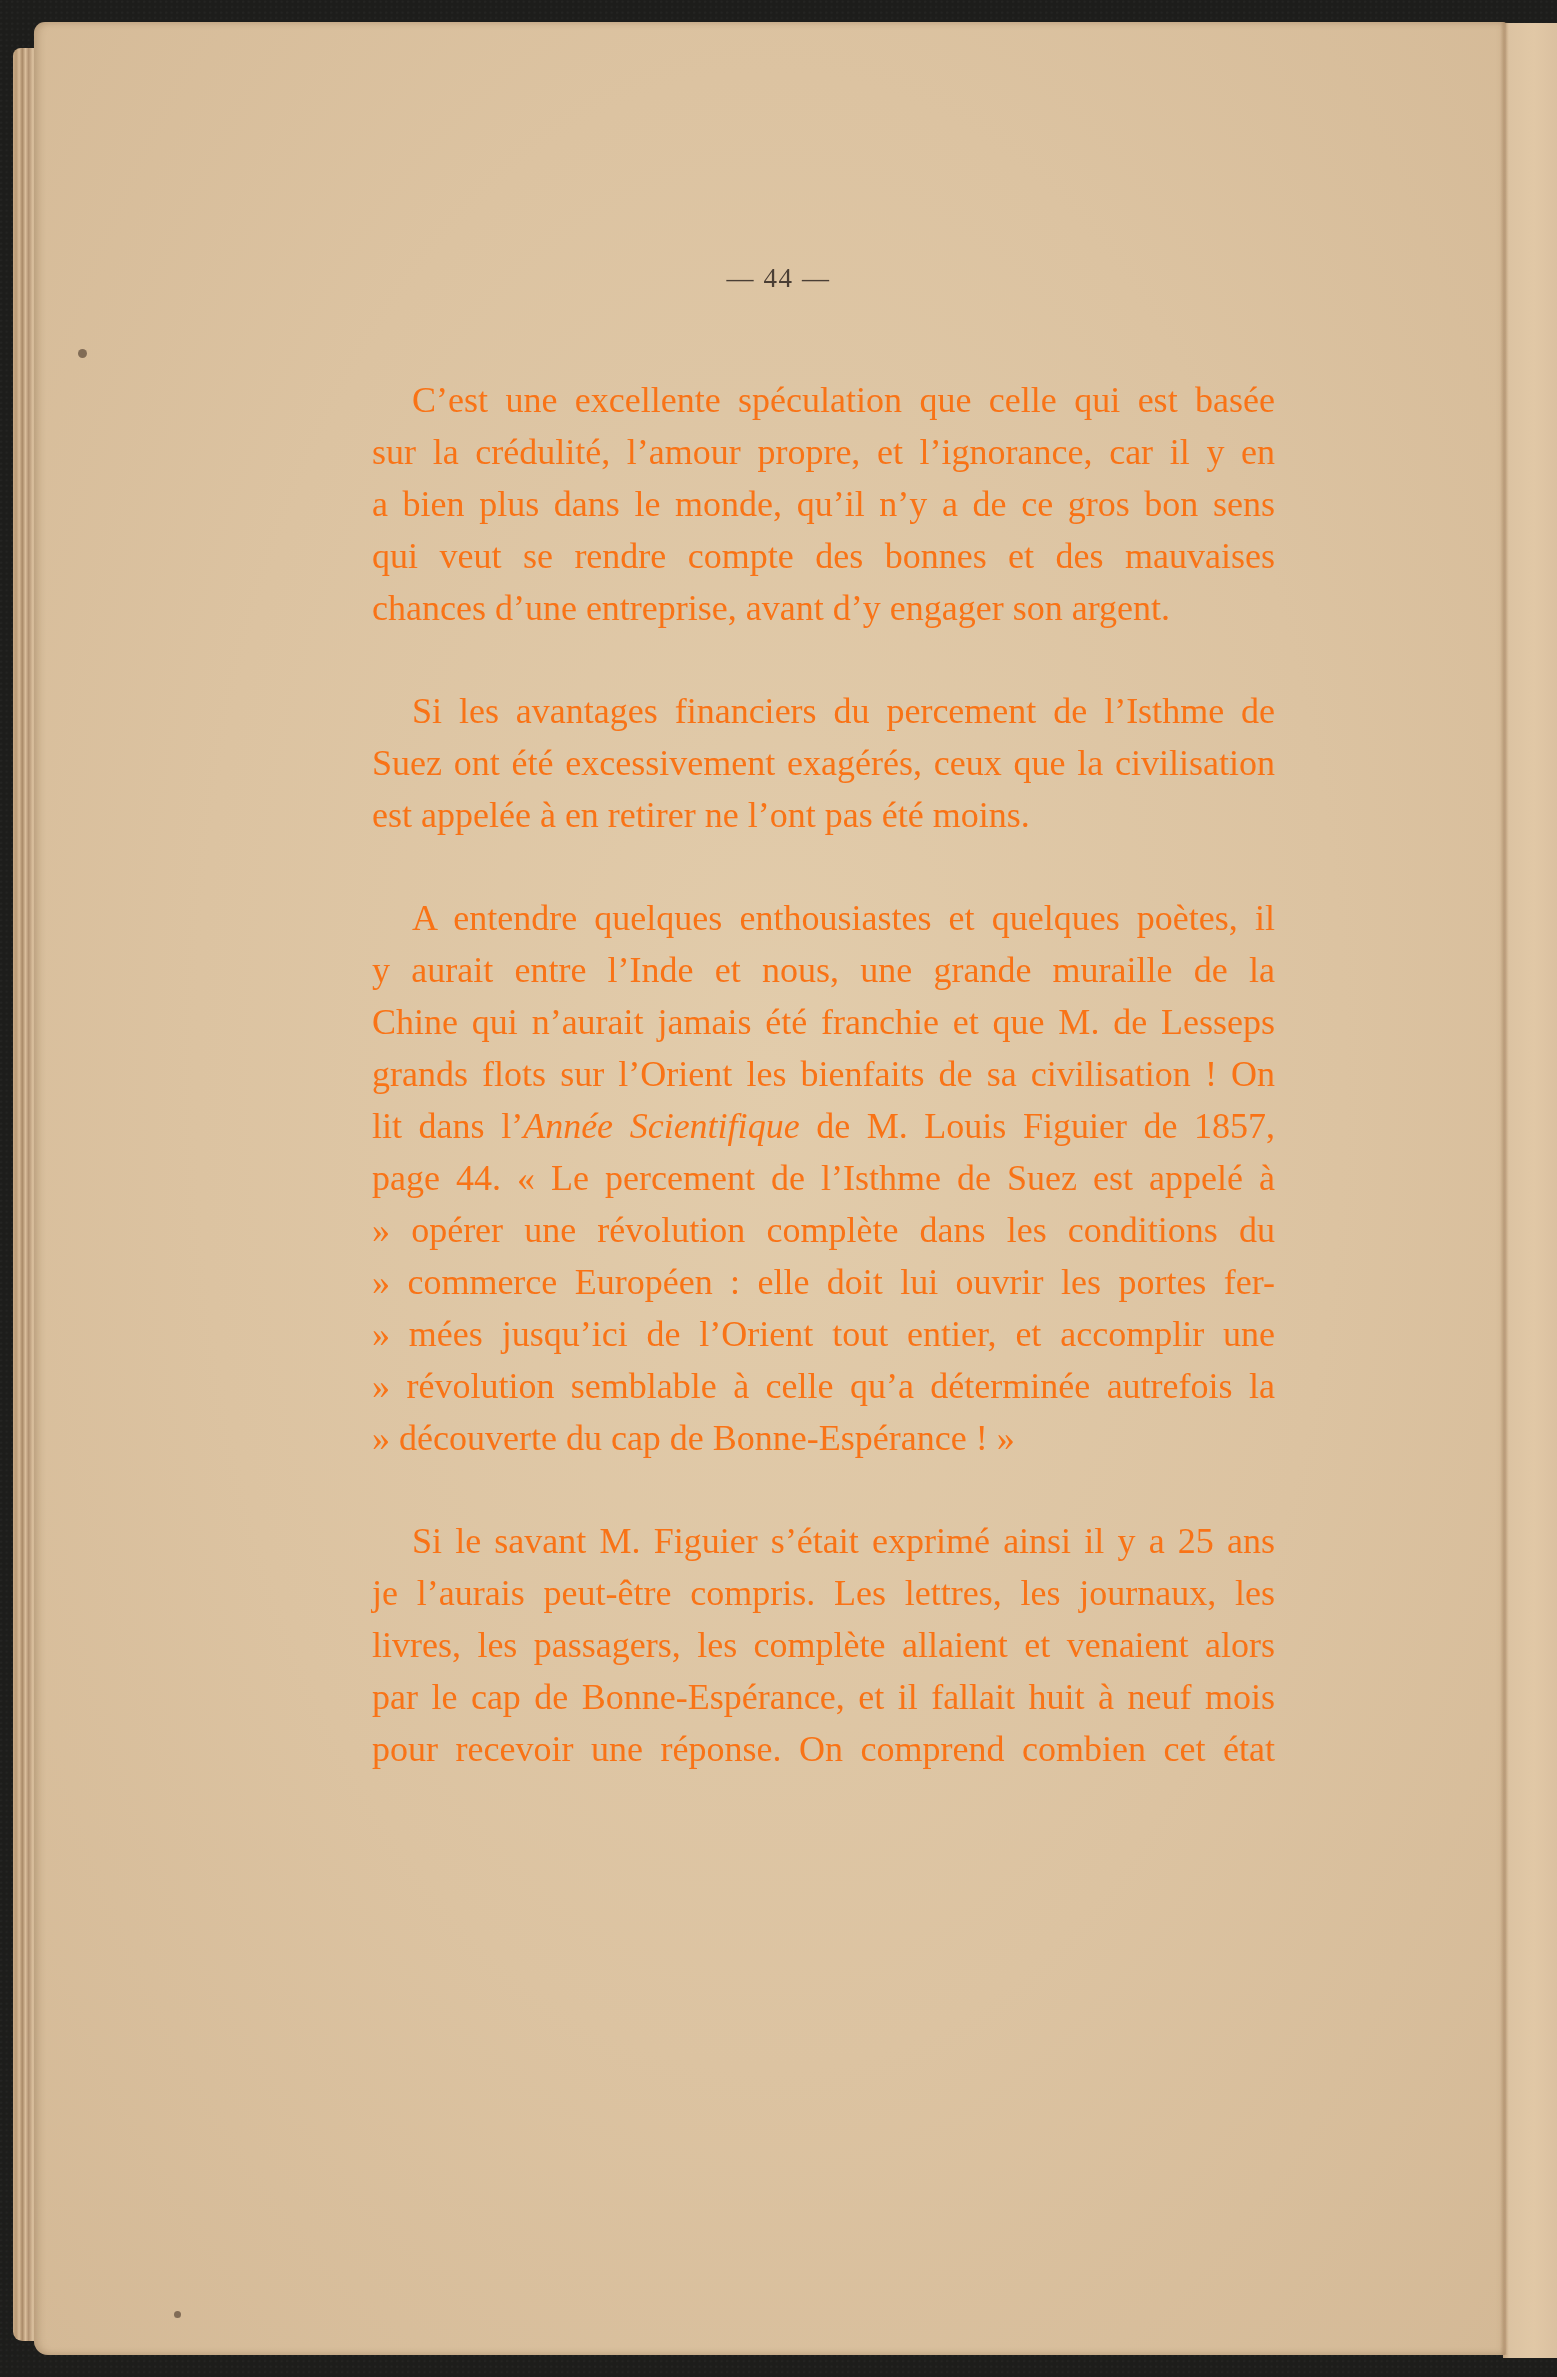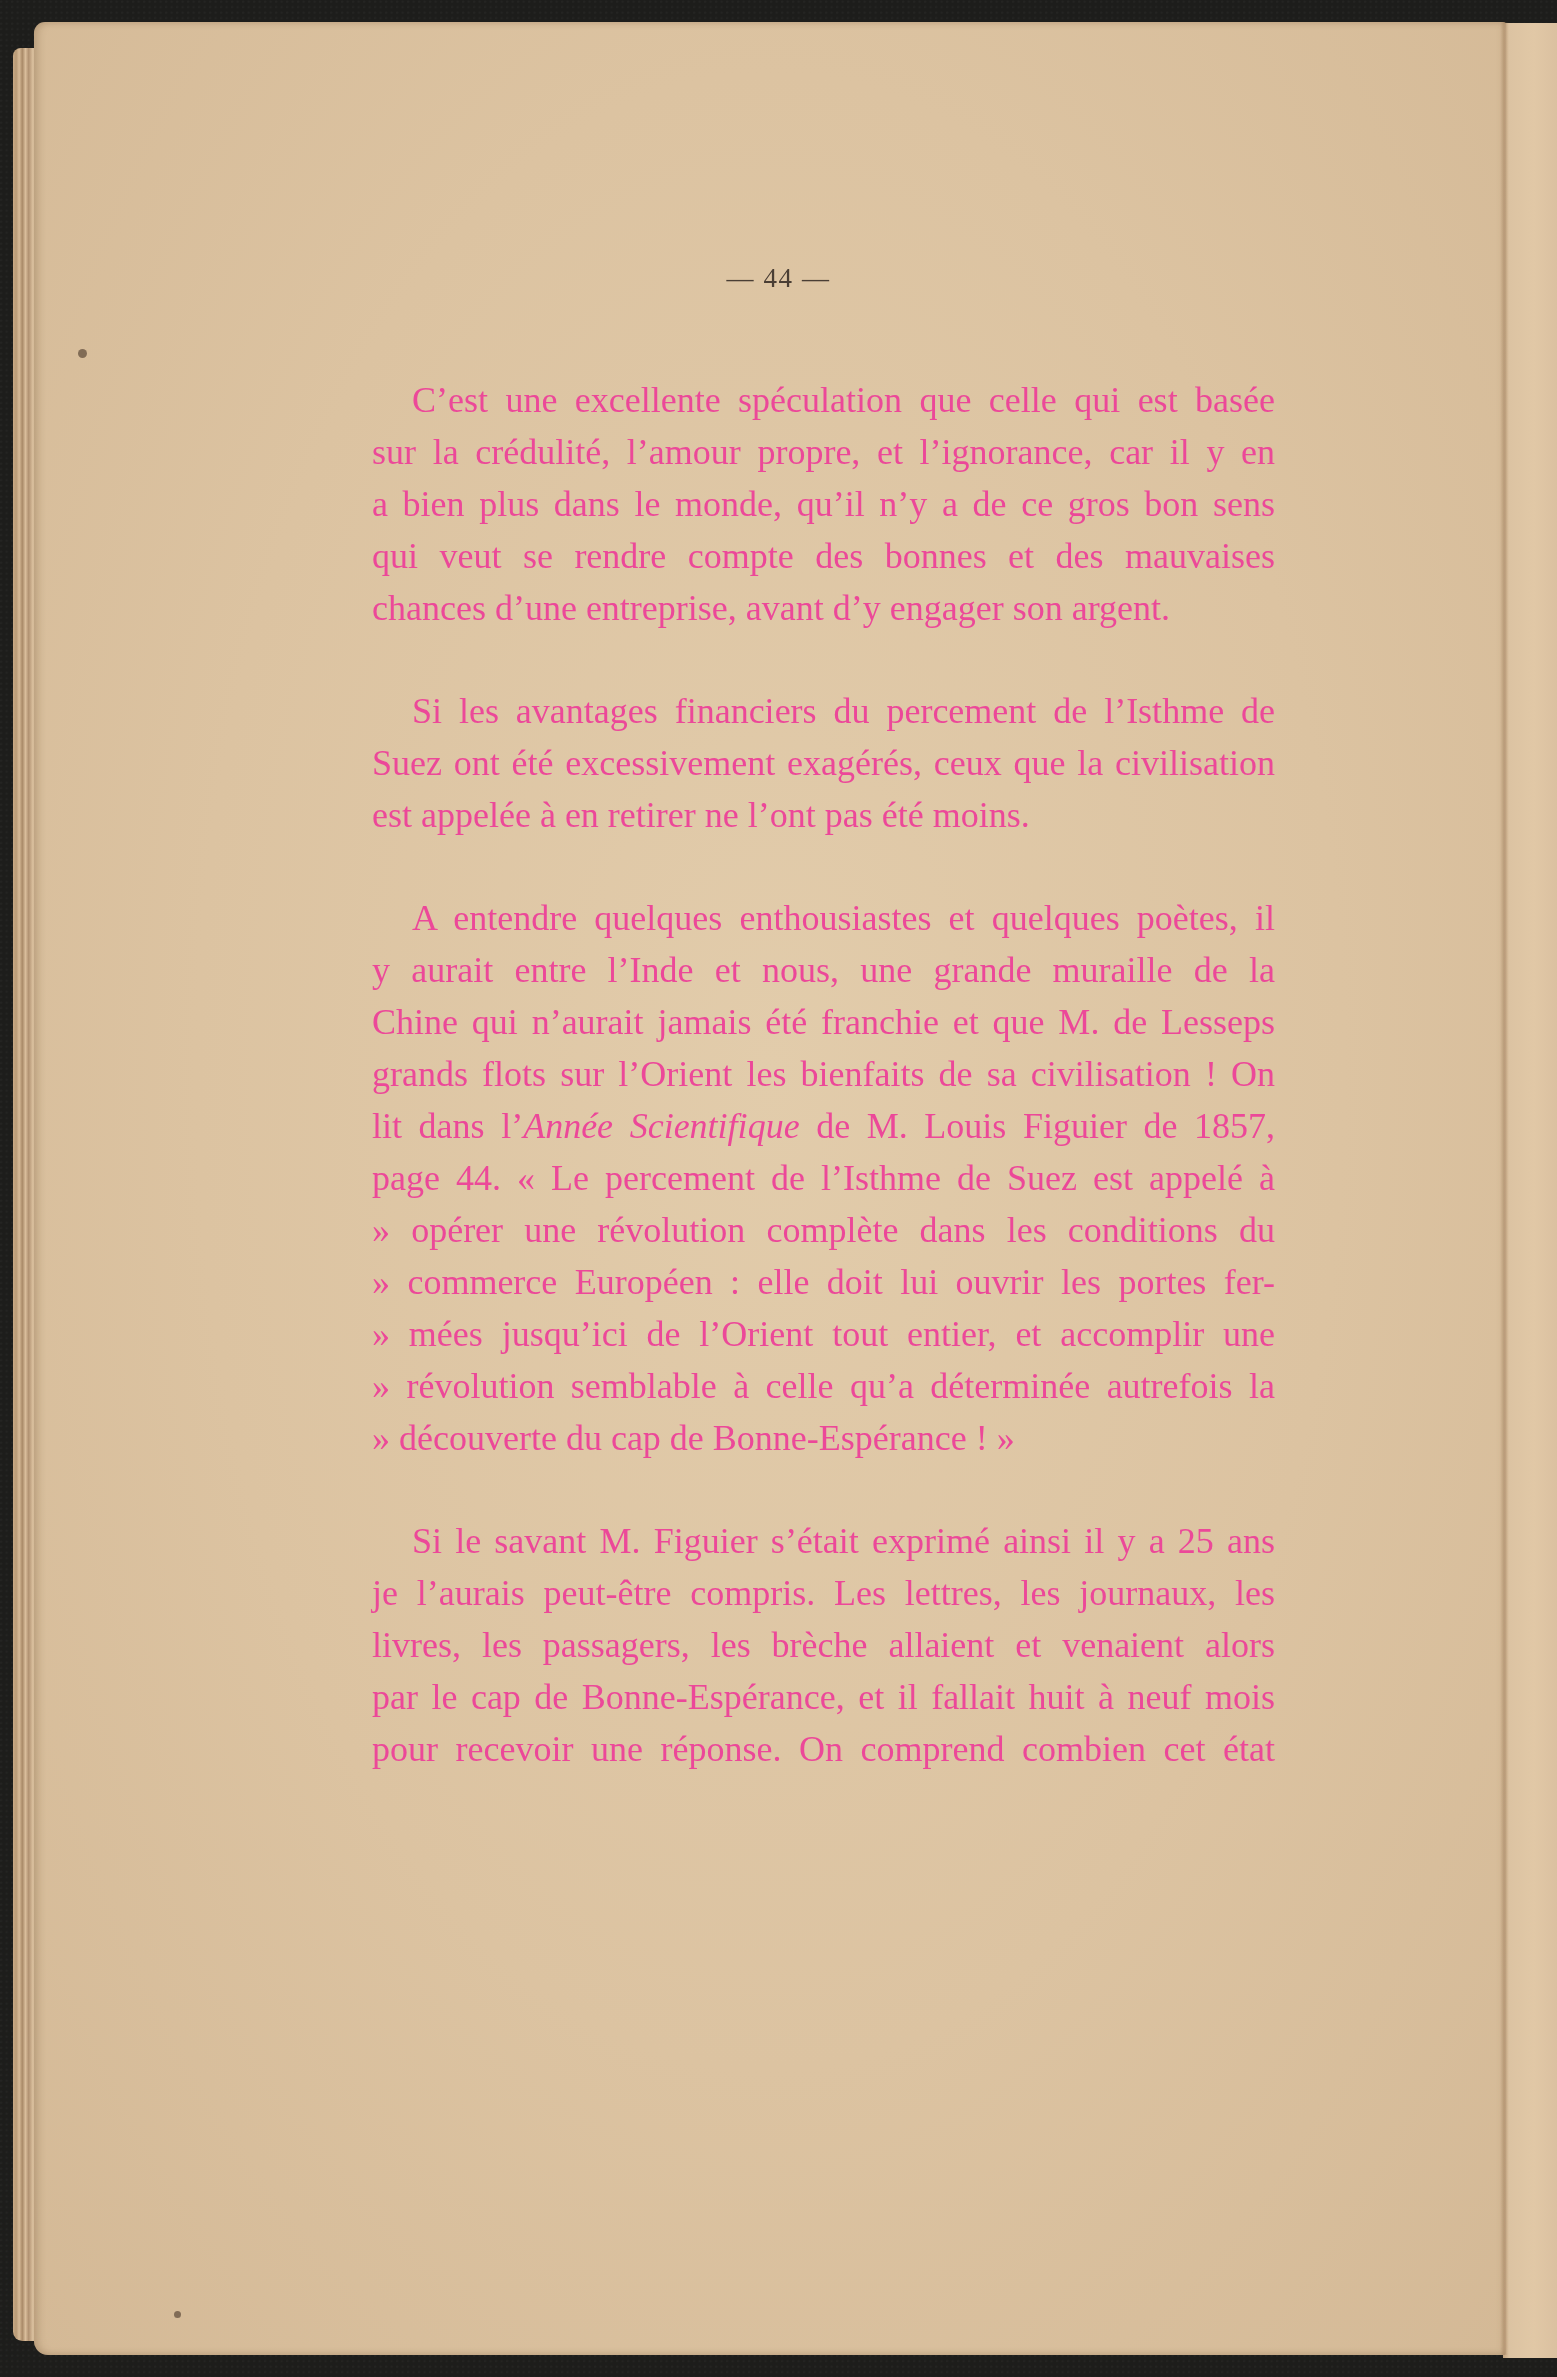--- a/index.html
+++ b/index.html
@@ -77,21 +77,21 @@
       text-align: center;
       font-size: 27px;
       color: #4a3e34;
       letter-spacing: 1.6px;
     }
     .text-block {
       position: absolute;
       left: 372px;
       top: 374px;
       width: 903px;
-      color: #ec4899;
+      color: #f97316;
       font-size: 36px;
     }
     .line {
       position: relative;
       height: 52px;
       line-height: 52px;
       white-space: nowrap;
       text-align: justify;
       text-align-last: justify;
       overflow: visible;
@@ -162,18 +162,18 @@
     <div class="line"><span class="inner">» mées jusqu’ici de l’Orient tout entier, et accomplir une</span></div>
     <div class="line"><span class="inner">» révolution semblable à celle qu’a déterminée autrefois la</span></div>
     <div class="line last"><span class="inner">» découverte du cap de Bonne-Espérance !  »</span></div>
   </div>
 
   <div class="para-gap"></div>
 
   <div>
     <div class="line indent"><span class="inner">Si le savant M. Figuier s’était exprimé ainsi il y a 25 ans</span></div>
     <div class="line"><span class="inner">je l’aurais peut-être compris. Les lettres, les journaux, les</span></div>
-    <div class="line"><span class="inner">livres, les passagers, les brèche allaient et venaient alors</span></div>
+    <div class="line"><span class="inner">livres, les passagers, les complète allaient et venaient alors</span></div>
     <div class="line"><span class="inner">par le cap de Bonne-Espérance, et il fallait huit à neuf mois</span></div>
     <div class="line"><span class="inner">pour recevoir une réponse. On comprend combien cet état</span></div>
   </div>
 </div>
 
 
 </body></html>

